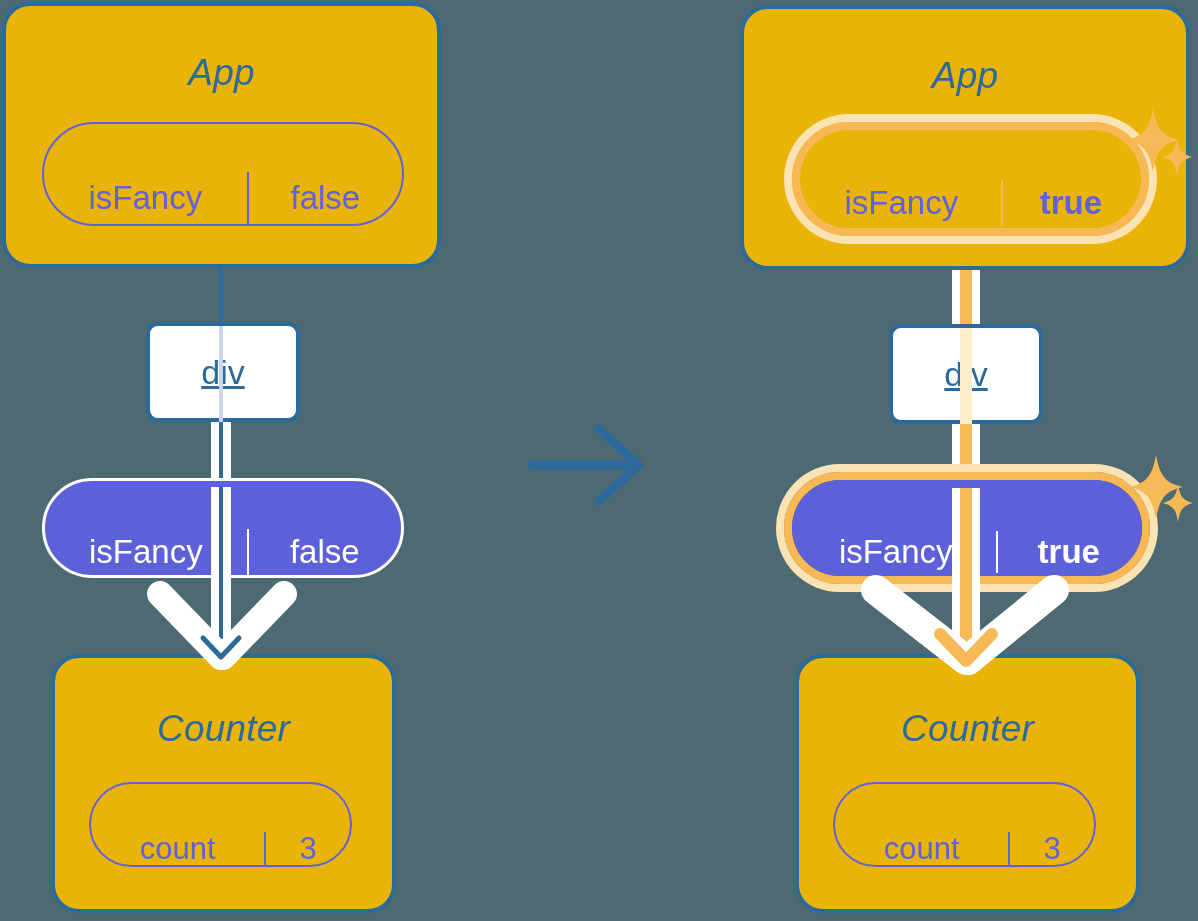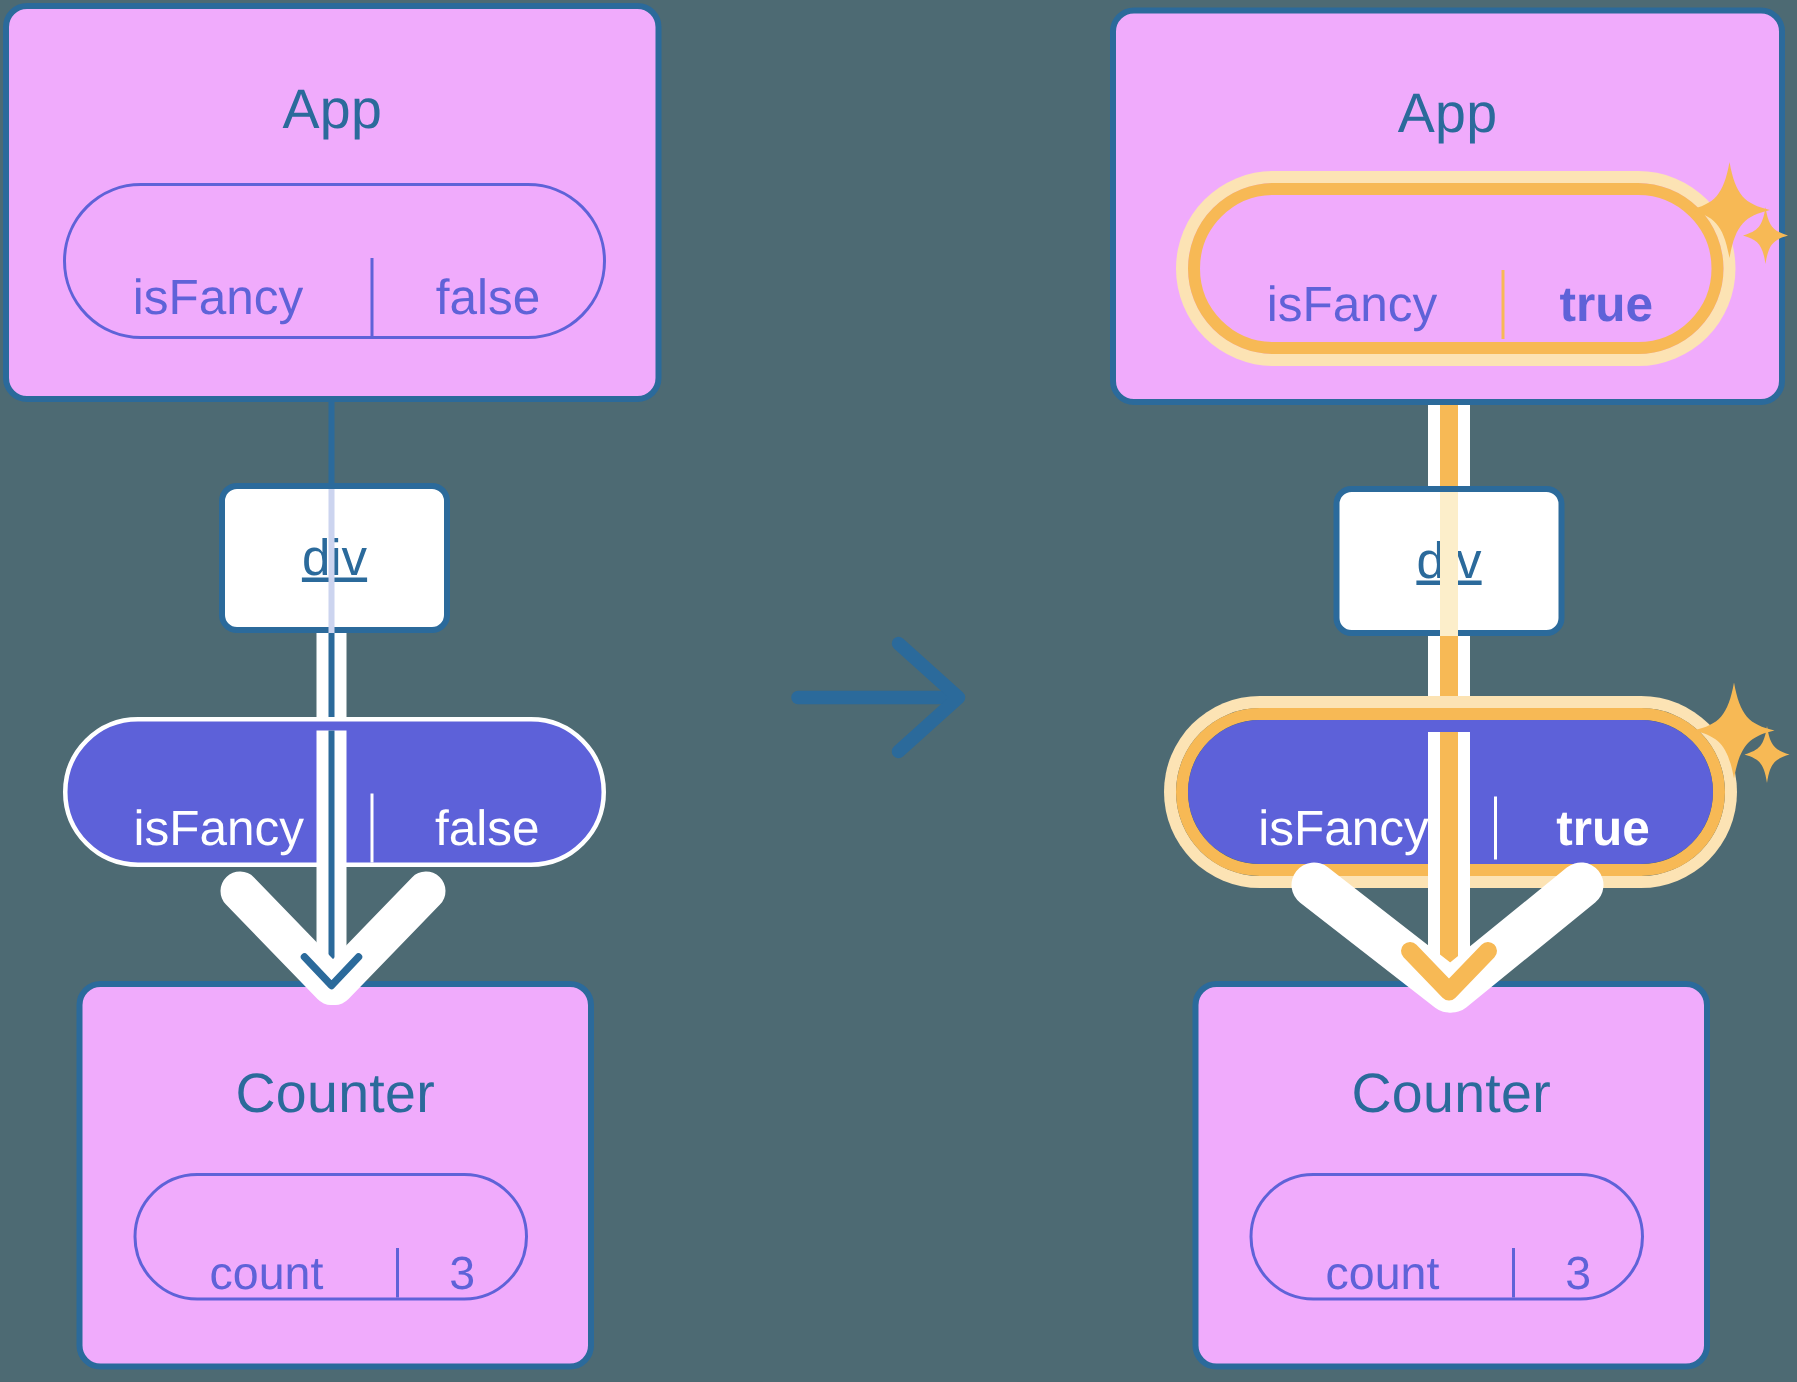--- a/index.html
+++ b/index.html
@@ -15,25 +15,26 @@
     position: relative;
     width: 1198px;
     height: 921px;
     background: #4d6a73;
     overflow: hidden;
   }
 
   
   .cbox {
     position: absolute;
-    background: #f0abfc;
+    background: #eab308;
     border: 4px solid #2b6a9b;
-    border-radius: 16px;
+    border-radius: 28px;
     box-sizing: border-box;
     z-index: 30;
+    font-style: italic;
   }
   .cbox-title {
     position: absolute;
     left: 0;
     right: 0;
     text-align: center;
     color: #2b6a9b;
     font-size: 37px;
     font-weight: 400;
     letter-spacing: 0.2px;

